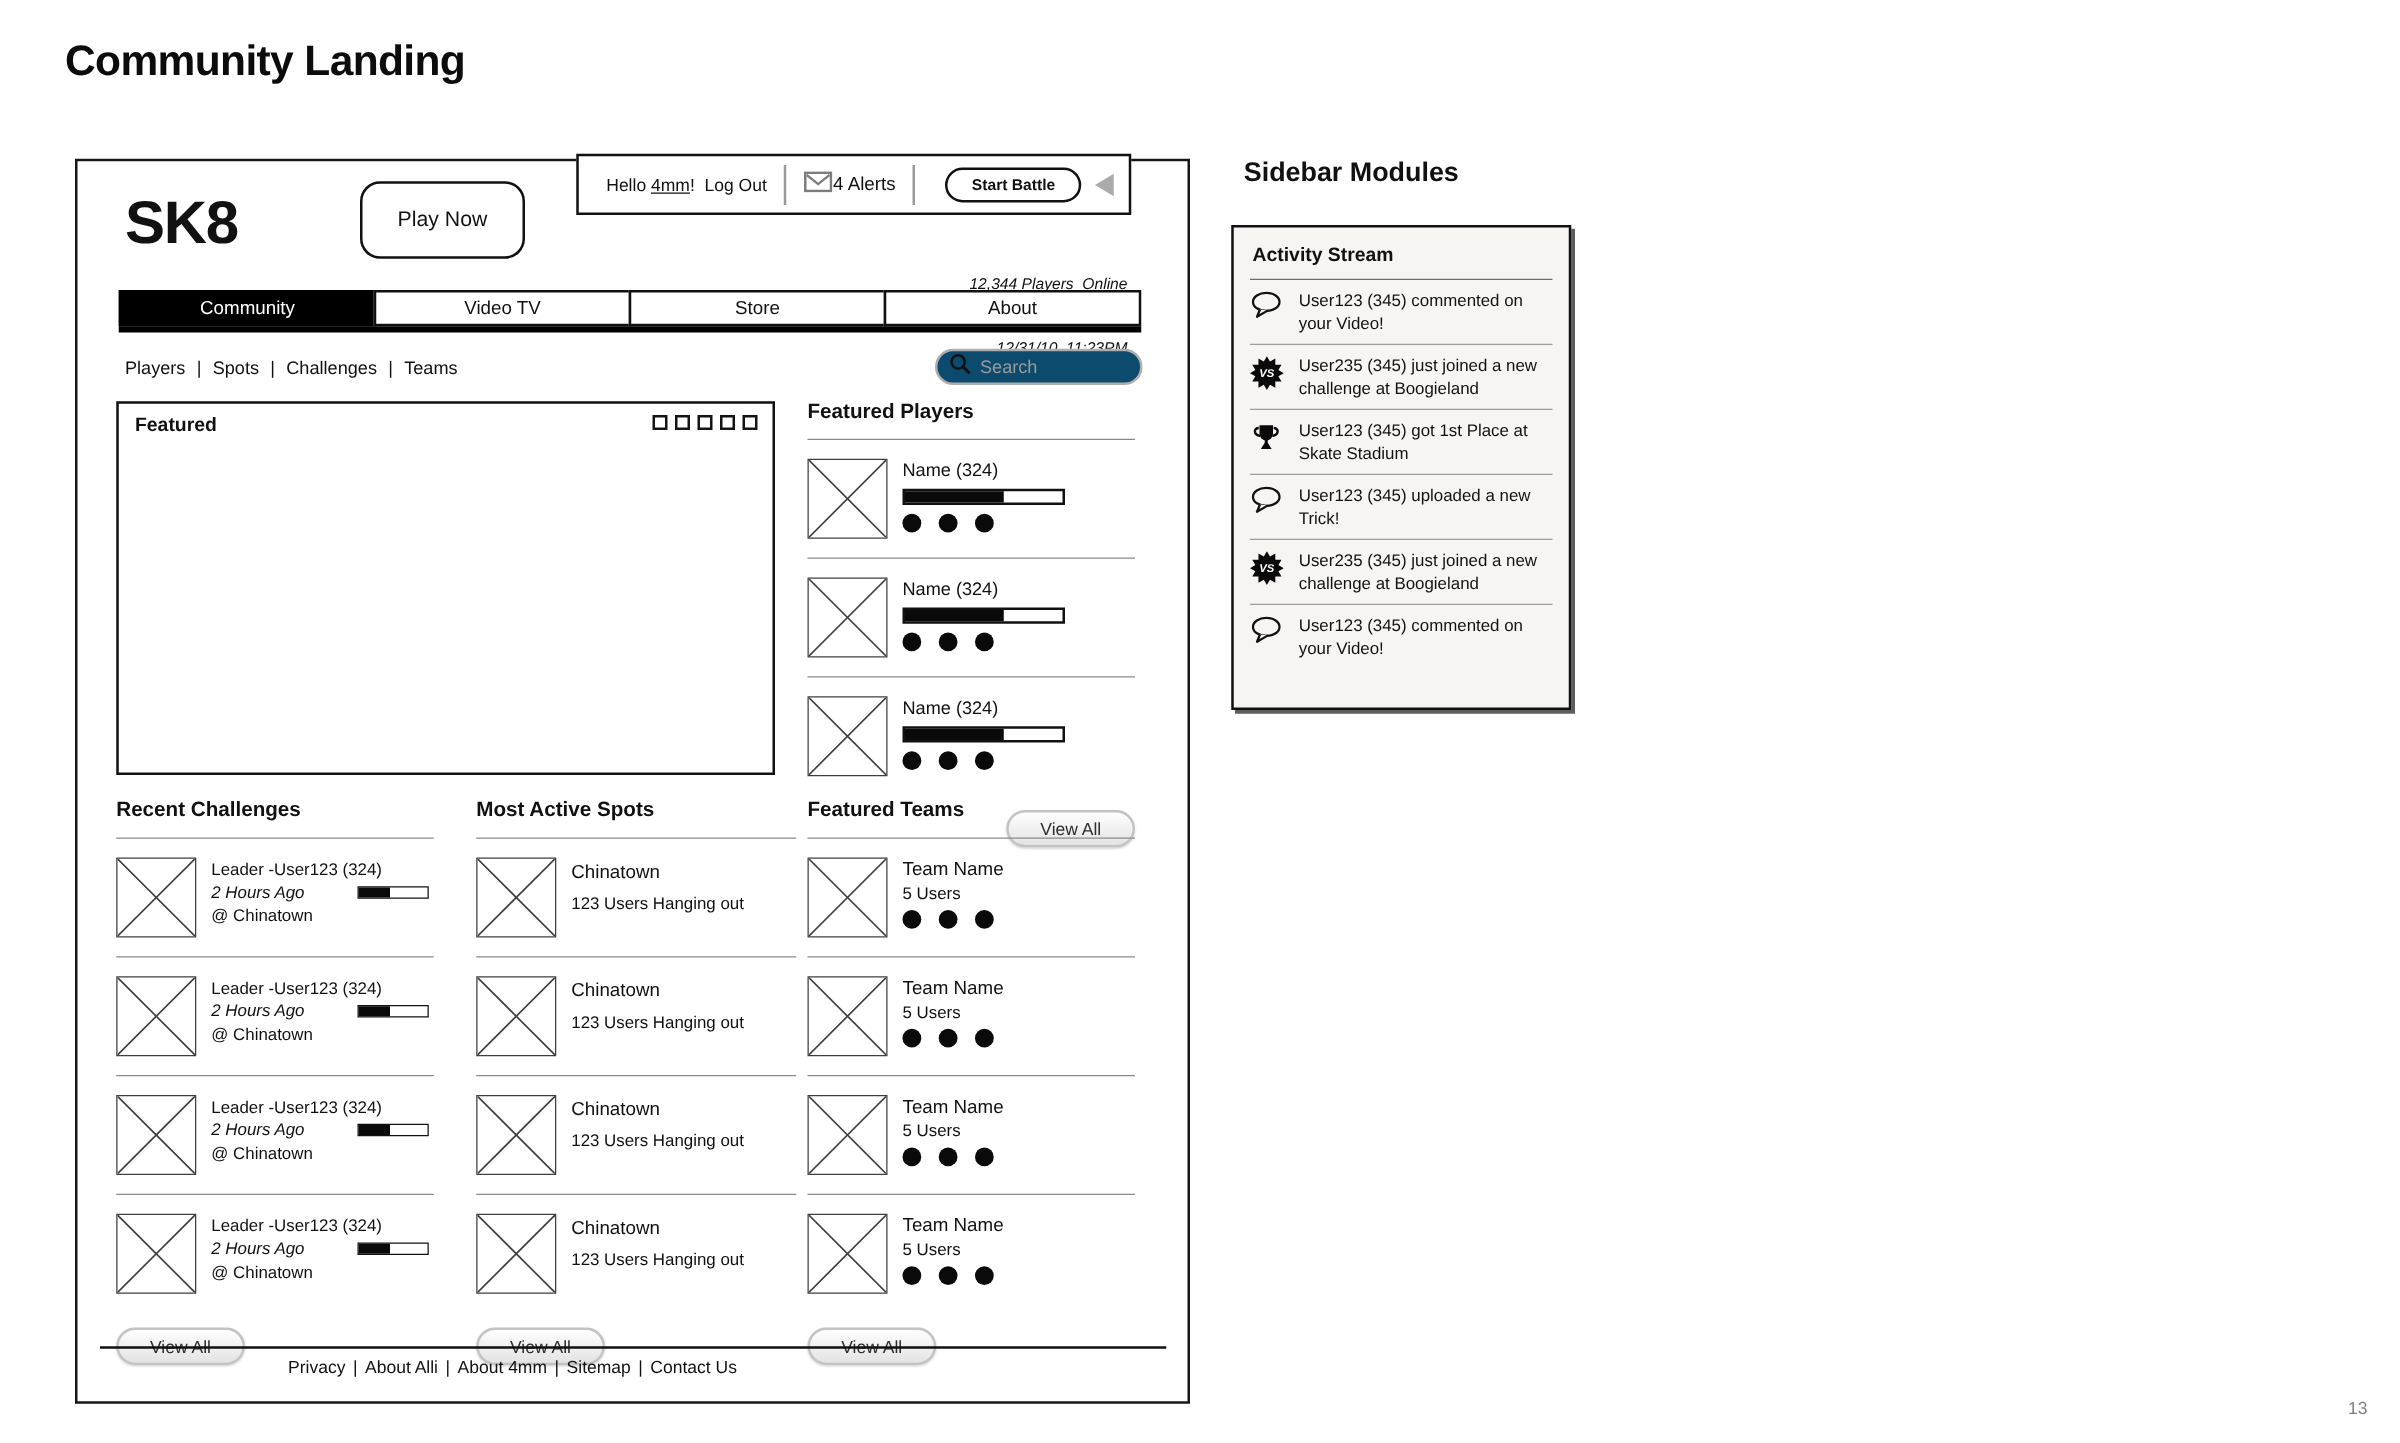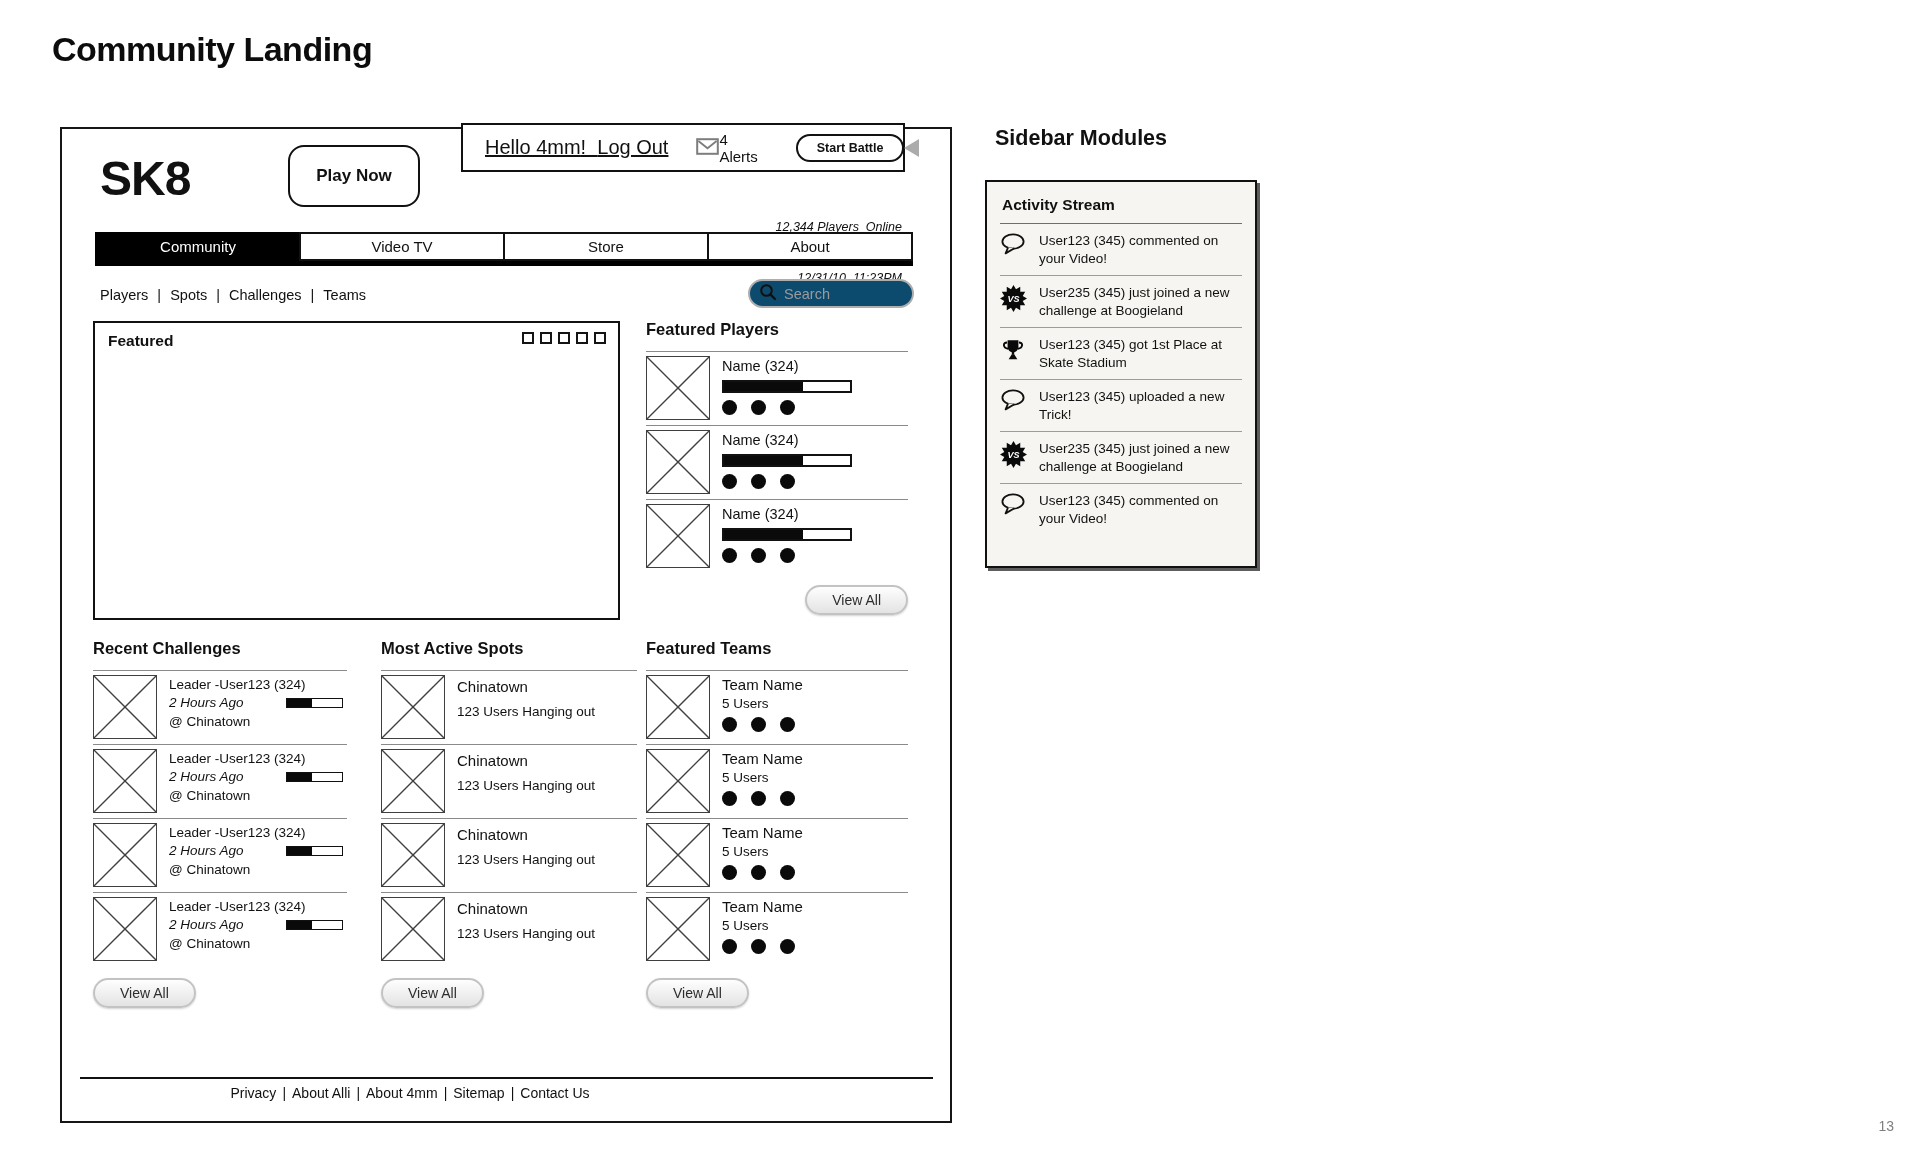--- a/index.html
+++ b/index.html
@@ -5,24 +5,24 @@
   * { margin:0; padding:0; box-sizing:border-box; }
   html,body { width:1920px; height:1154px; background:#fff; font-family:"Liberation Sans", sans-serif; color:#111; overflow:hidden; }
 
   .page-title { position:absolute; left:52px; top:30px; font-size:34px; font-weight:bold; letter-spacing:-0.5px; color:#0c0c0c; }
   .page-num { position:absolute; right:26px; top:1118px; font-size:14px; color:#7f7f7f; }
 
   
   .wireframe { position:absolute; left:60px; top:127px; width:892px; height:996px; border:2px solid #161616; background:#fff; }
 
   .logo { position:absolute; left:38px; top:22px; font-size:48px; font-weight:bold; letter-spacing:-1px; }
-  .play-now { position:absolute; left:226px; top:16px; width:132px; height:62px; border:2.5px solid #111; border-radius:16px; background:#fff; display:flex; align-items:center; justify-content:center; font-size:17px; font-weight:bold; }
+  .play-now { position:absolute; left:226px; top:16px; width:132px; height:62px; border:2.5px solid #111; border-radius:16px; background:#fff; display:flex; align-items:center; justify-content:center; font-size:17px; font-weight:normal; }
 
   .utilbar { position:absolute; left:399px; top:-6px; width:444px; height:49px; border:2px solid #111; background:#fff; display:flex; align-items:center; }
-  .utilbar .greeting { margin-left:22px; font-size:20px; white-space:pre;text-decoration:underline; }
+  .utilbar .greeting { margin-left:22px; font-size:14px; white-space:pre; }
   .utilbar .uname { text-decoration:underline; }
   .vdiv { width:2px; height:32px; background:#9a9a9a; margin:0 14px; }
   .alerts { display:flex; align-items:center; gap:0; font-size:15px; }
   .start-battle { border:2px solid #111; border-radius:999px; background:#fff; padding:5px 19px; font-size:12.5px; font-weight:bold; margin-left:10px; white-space:nowrap; }
   .speaker { width:0; height:0; border-top:9px solid transparent; border-bottom:9px solid transparent; border-right:15px solid #ababab; margin-left:auto; margin-right:12px; }
 
   .online-info { position:absolute; right:48px; top:56px; text-align:right; font-style:italic; font-size:12.5px; line-height:17px; white-space:pre; }
 
   .tabs { position:absolute; left:33px; top:103px; width:818px; display:flex; }
   .tab { flex:1; height:29px; border:2px solid #111; margin-left:-2px; background:#fff; display:flex; align-items:center; justify-content:center; font-size:15px; }
@@ -37,21 +37,21 @@
   .search { position:absolute; left:686px; top:150px; width:166px; height:29px; border:2px solid #aeaeae; border-radius:15px; background:#0c4a6e; display:flex; align-items:center; padding-left:9px; }
   .search .ph { color:#9b9b9b; font-size:14.5px; margin-left:7px; }
 
   .featured-box { position:absolute; left:31px; top:192px; width:527px; height:299px; border:2px solid #111; background:#fff; }
   .featured-box .label { position:absolute; left:13px; top:9px; font-size:15.5px; font-weight:bold; }
   .carousel { position:absolute; right:12px; top:9px; display:flex; gap:6px; }
   .sq { width:12px; height:12px; border:2.5px solid #141414; background:#fff; }
 
   .fp-col { position:absolute; left:584px; top:189px; width:262px; }
   .col-h { font-size:16.5px; font-weight:bold; margin:2px 0 12px 0; }
-  .lrow { border-top:1.6px solid #8a8a8a; padding:4px 0; display:flex; gap:12px; min-height:74px; }
+  .lrow { border-top:1.6px solid #8a8a8a; padding:15px 0; display:flex; gap:12px; min-height:74px; }
   .ximg { width:64px; height:64px; border:1.5px solid #3f3f3f; background:#fff; flex-shrink:0; }
   .ximg svg { width:100%; height:100%; display:block; }
   .fp-name { font-size:14.5px; padding-top:2px; }
   .pbar { margin-top:6px; width:130px; height:13px; border:2px solid #111; background:#fff; }
   .pbar .fill { height:100%; background:#0a0a0a; }
   .dots { display:flex; gap:14px; margin-top:7px; }
   .dot { width:15px; height:15px; background:#0a0a0a; border-radius:50%; }
 
   .va-right { text-align:right; margin-top:12px; }
   .va-left  { text-align:left; margin-top:12px; }

